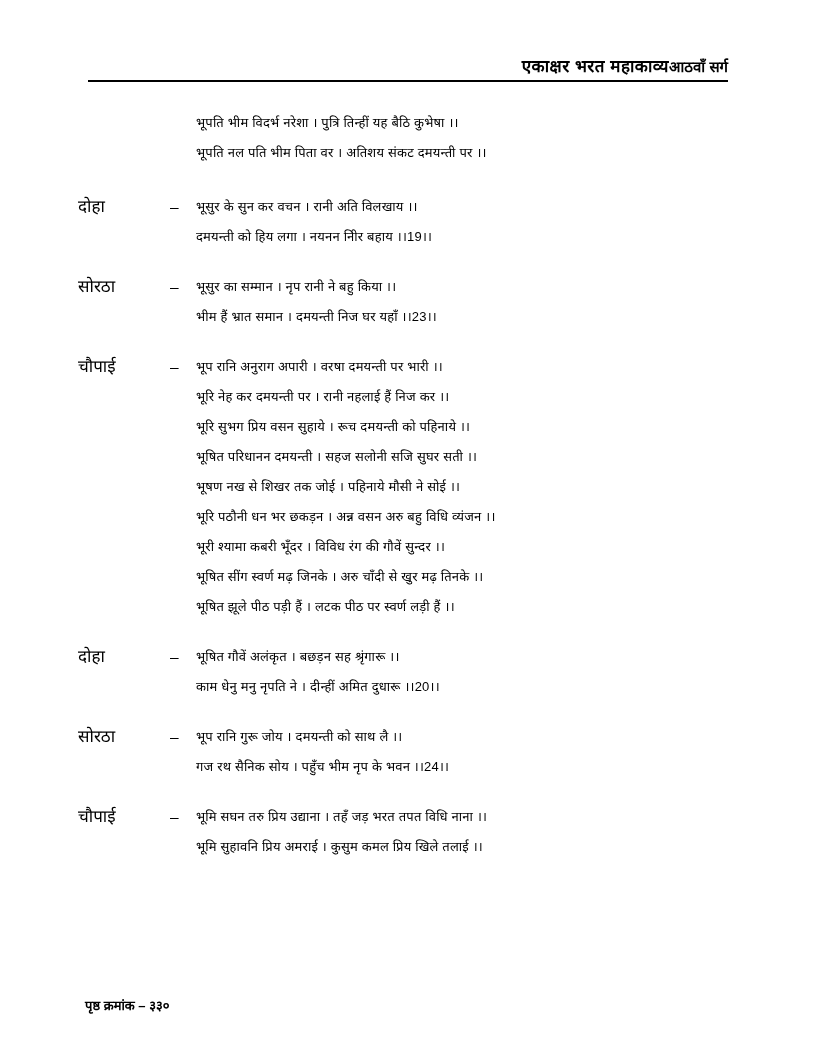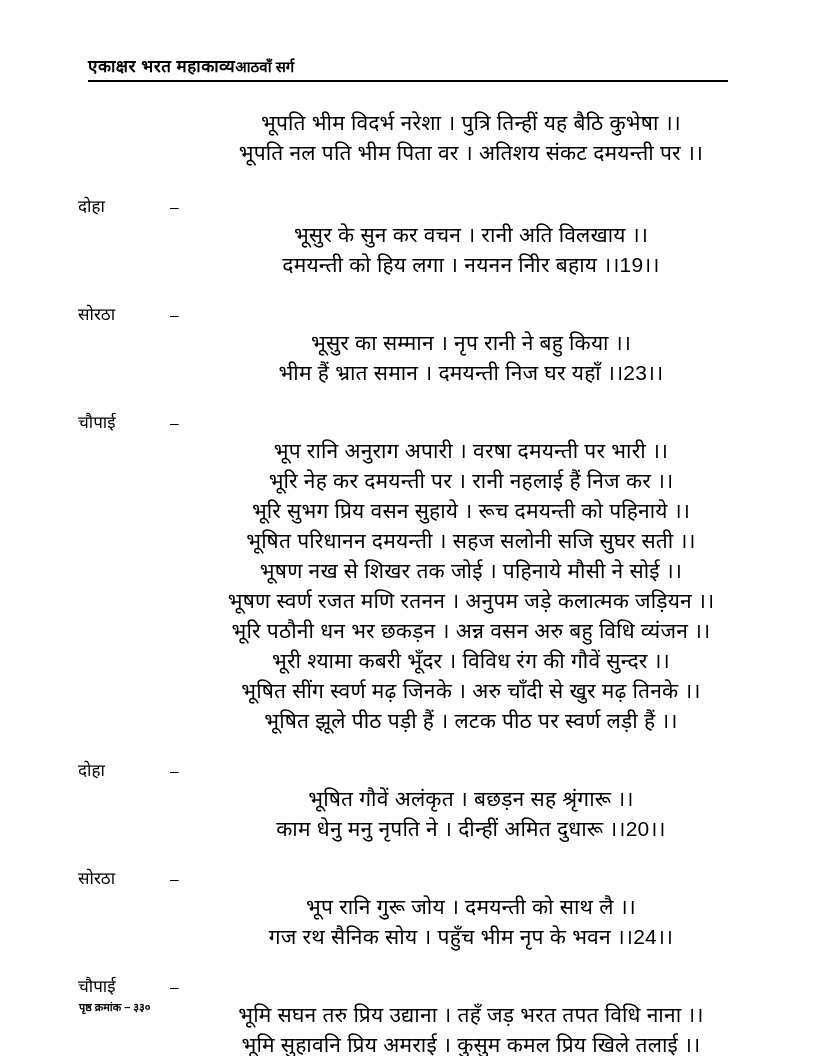--- a/index.html
+++ b/index.html
@@ -21,21 +21,21 @@
     width: 816px;
     height: 1056px;
     box-sizing: border-box;
     padding: 56px 60px 40px 60px;
   }
 
   
   .header {
     display: flex;
     align-items: flex-end;
-    justify-content: flex-start;
+    justify-content: flex-end;
     border-bottom: 2px solid #000;
     padding-bottom: 3px;
     margin: 0 28px 0 28px;
   }
   .header-title {
     font-size: 17px;
     font-weight: bold;
     letter-spacing: 0.5px;
     line-height: 1.1;
   }
@@ -64,42 +64,40 @@
   }
   .dash {
     width: 26px;
     flex: 0 0 26px;
     font-size: 15.5px;
     line-height: 30px;
     text-align: left;
   }
   .lines {
     flex: 1 1 auto;
-    margin-top: 28px;
   }
   .line {
-    font-size: 21px;
+    font-size: 13px;
     line-height: 30px;
     white-space: nowrap;
     letter-spacing: 0.2px;
-    text-align: center;
   }
 
   
   .opening {
     margin-left: 118px;
     margin-bottom: 24px;
   }
 
   
   .footer {
     position: absolute;
-    left: 79px;
+    left: 85px;
     bottom: 42px;
-    font-size: 11px;
+    font-size: 13px;
     font-weight: bold;
   }
 </style>
 </head>
 <body>
 
 <div class="page">
 
   <div class="header">
     <div class="header-title">एकाक्षर भरत महाकाव्य</div>
@@ -133,21 +131,20 @@
 
     <div class="stanza">
       <div class="label">चौपाई</div>
       <div class="dash">–</div>
       <div class="lines">
         <div class="line">भूप रानि अनुराग अपारी । वरषा दमयन्ती पर भारी ।।</div>
         <div class="line">भूरि नेह कर दमयन्ती पर । रानी नहलाई हैं निज कर ।।</div>
         <div class="line">भूरि सुभग प्रिय वसन सुहाये । रूच दमयन्ती को पहिनाये ।।</div>
         <div class="line">भूषित परिधानन दमयन्ती । सहज सलोनी सजि सुघर सती ।।</div>
         <div class="line">भूषण नख से शिखर तक जोई । पहिनाये मौसी ने सोई ।।</div>
-        <div class="line">भूषण स्वर्ण रजत मणि रतनन । अनुपम जड़े कलात्मक जड़ियन ।।</div>
         <div class="line">भूरि पठौनी धन भर छकड़न । अन्न वसन अरु बहु विधि व्यंजन ।।</div>
         <div class="line">भूरी श्यामा कबरी भूँदर । विविध रंग की गौवें सुन्दर ।।</div>
         <div class="line">भूषित सींग स्वर्ण मढ़ जिनके । अरु चाँदी से खुर मढ़ तिनके ।।</div>
         <div class="line">भूषित झूले पीठ पड़ी हैं । लटक पीठ पर स्वर्ण लड़ी हैं ।।</div>
       </div>
     </div>
 
     <div class="stanza">
       <div class="label">दोहा</div>
       <div class="dash">–</div>

